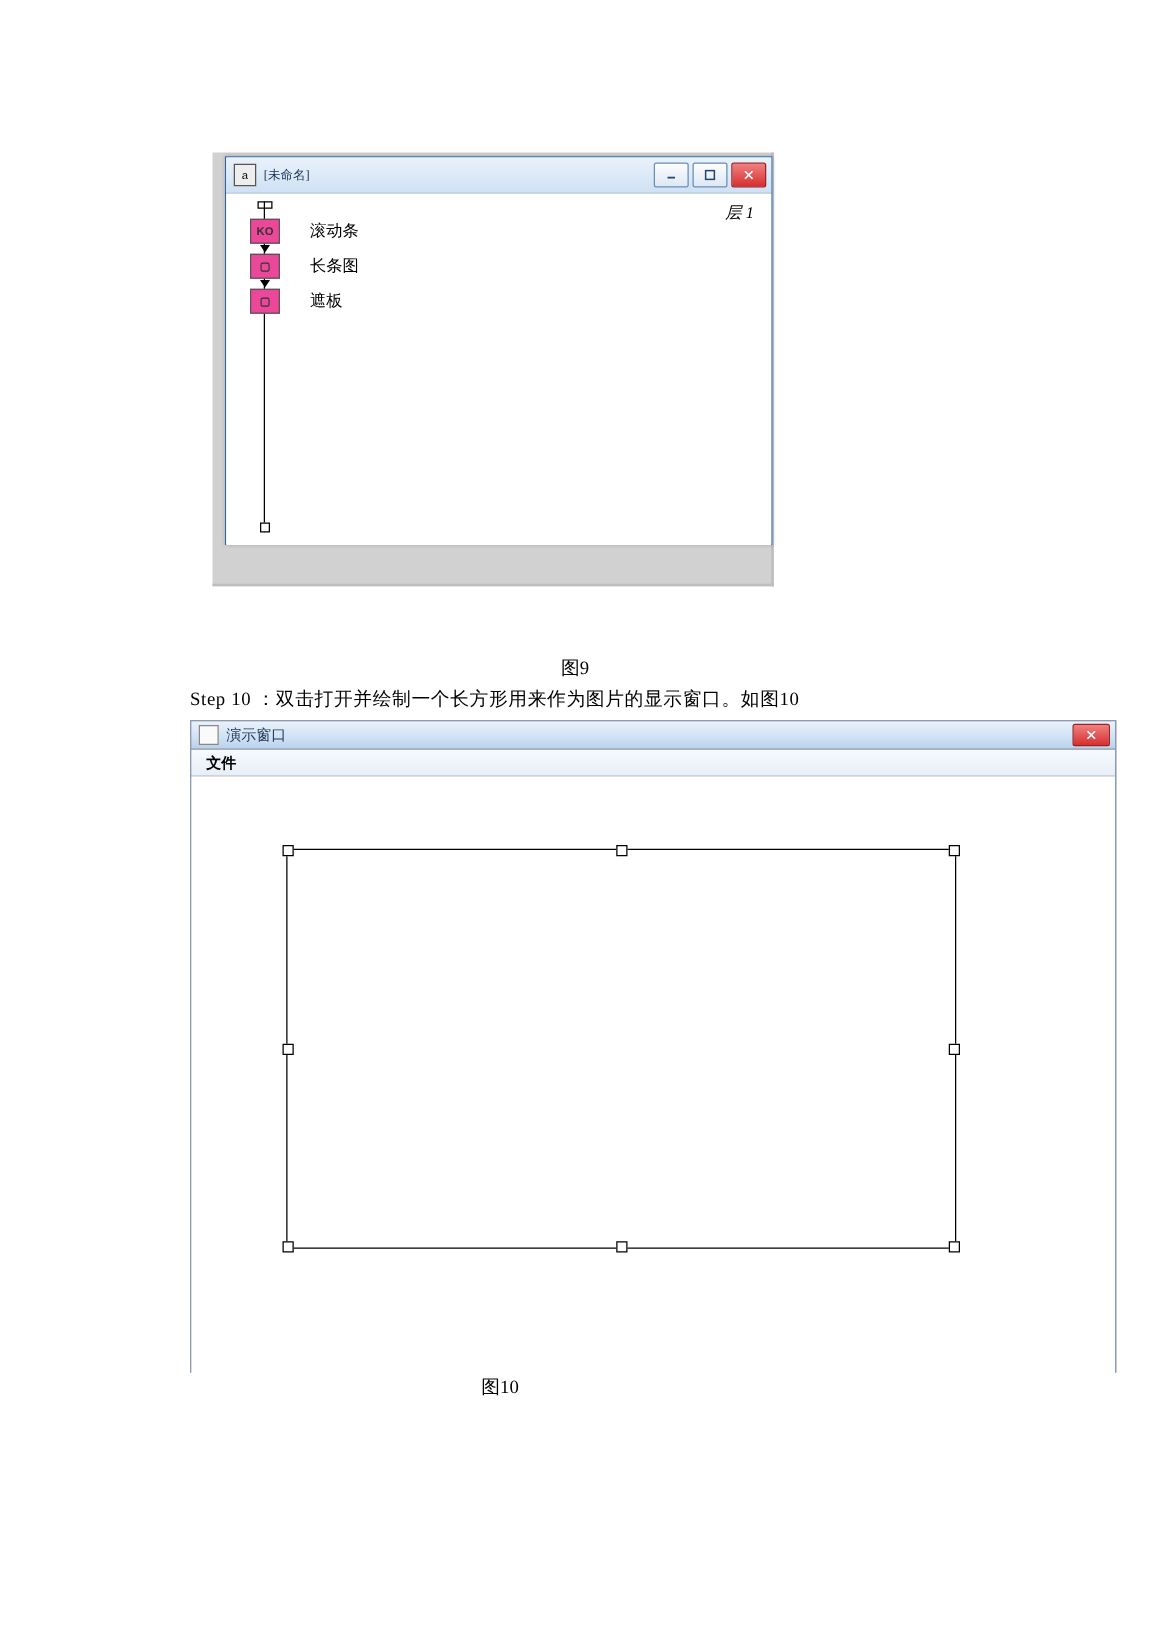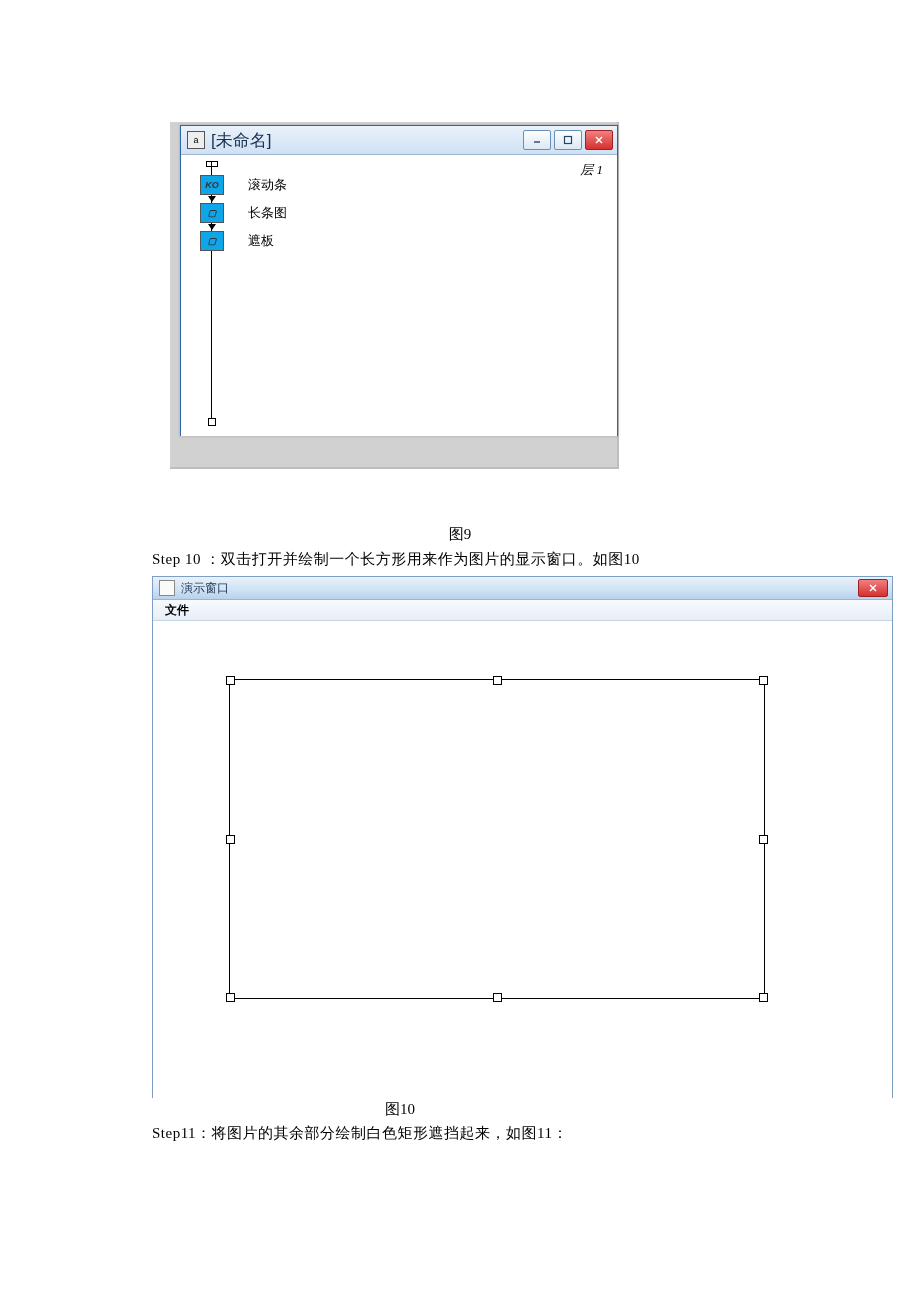--- a/index.html
+++ b/index.html
@@ -50,23 +50,23 @@
     background: #eee;
     margin-right: 6px;
     position: relative;
     font-size: 9px;
     line-height: 16px;
     text-align: center;
     font-family: Arial, sans-serif;
   }
   .win1-title {
     flex: 1;
-    font-size: 17px;
+    font-size: 10px;
     color: #173052;
-    font-family: Liberation Sans, sans-serif;
+    font-family: Liberation Serif, serif;
   }
   .win-btns {
     display: flex;
     gap: 3px;
   }
   .win-btn {
     width: 26px; height: 18px;
     border: 1px solid #6a8fb7;
     border-radius: 2px;
     display: flex;
@@ -122,27 +122,26 @@
   }
   .flow-node {
     position: absolute;
     left: -11px;
     display: flex;
     align-items: center;
   }
   .flow-node .nicon {
     width: 22px; height: 18px;
     border: 1px solid #555;
-    background: #0ea5e9;
+    background: #ec4899;
     display: flex; align-items: center; justify-content: center;
     font-size: 9px;
     font-family: Arial, sans-serif;
     font-weight: bold;
     color: #333;
-    font-style: italic;
   }
   .flow-node .nlabel {
     margin-left: 24px;
     font-size: 13px;
   }
   .flow-arrow {
     position: absolute;
     left: -3px;
     width: 0; height: 0;
     border-left: 4px solid transparent;
@@ -322,15 +321,14 @@
         <div class="handle h-mr"></div>
         <div class="handle h-bl"></div>
         <div class="handle h-bm"></div>
         <div class="handle h-br"></div>
       </div>
     </div>
   </div>
 
   <div class="caption" style="top:1100px; left:-60px">图10</div>
 
-  <div class="step-text" style="top:1124px">Step11：将图片的其余部分绘制白色矩形遮挡起来，如图11：</div>
 
 </div>
 
 </body></html>

